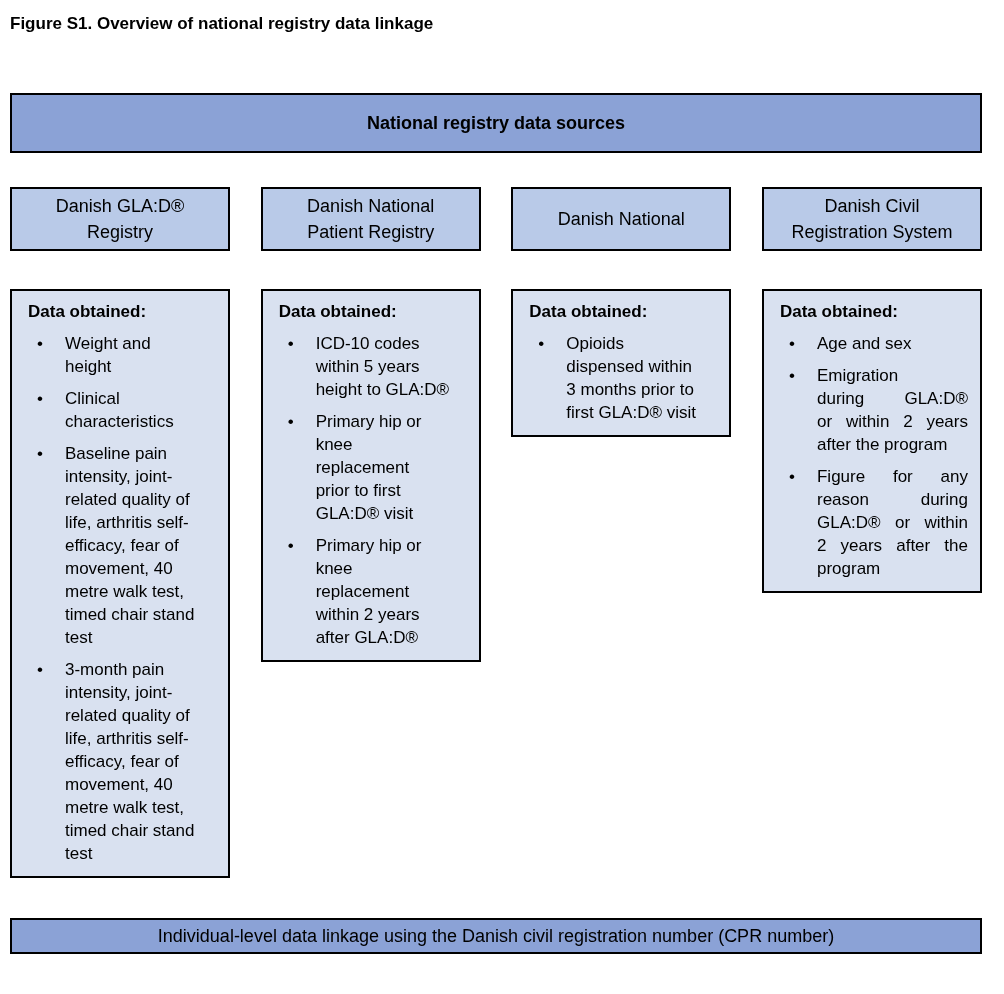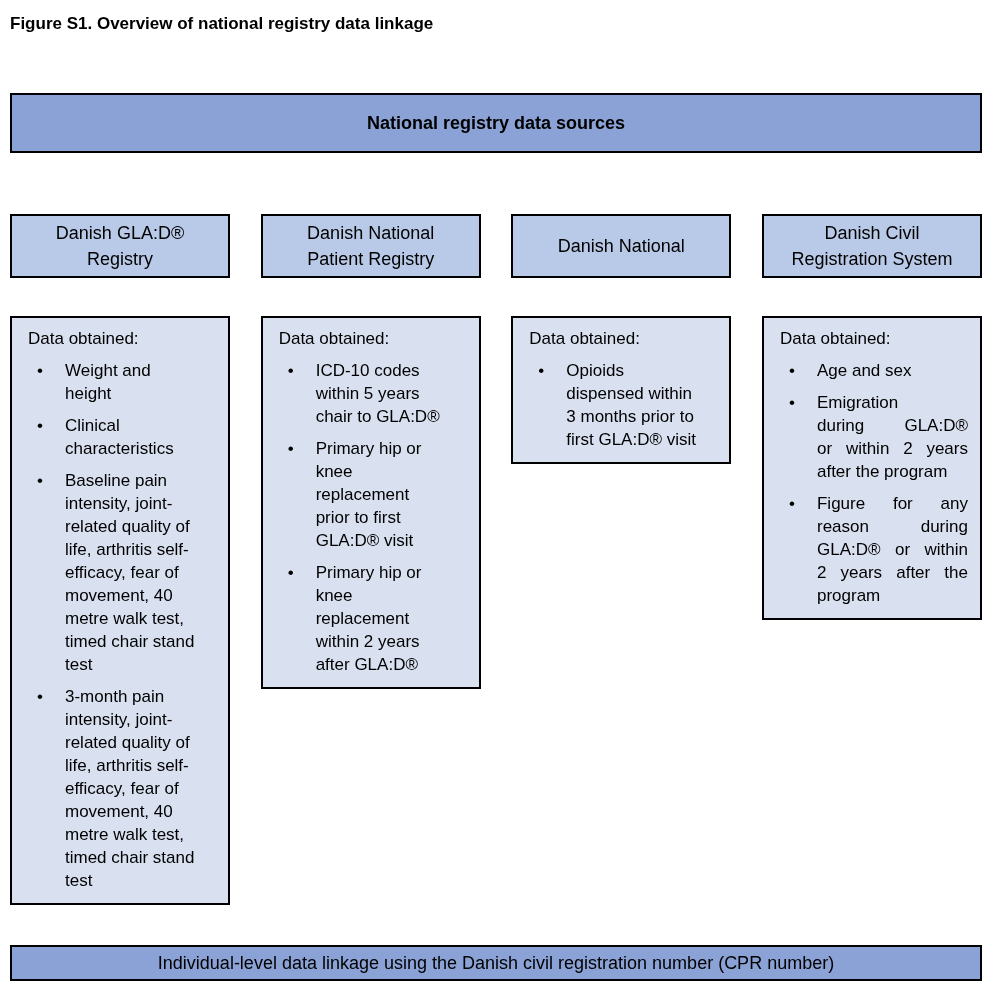--- a/index.html
+++ b/index.html
@@ -33,21 +33,21 @@
   }
   .banner.top { font-weight: bold; }
   .banner.bottom { margin-top: 40px; height: 36px; font-weight: normal; }
 
   .grid-row {
     display: grid;
     grid-template-columns: repeat(4, 220px);
     justify-content: space-between;
     align-items: start;
   }
-  .header-row { margin-top: 61px; }
+  .header-row { margin-top: 34px; }
   .data-row { margin-top: 38px; }
 
   .registry-box {
     height: 64px;
     background: var(--registry-fill);
     border: 2px solid var(--border);
     display: flex;
     flex-direction: column;
     align-items: center;
     justify-content: center;
@@ -56,21 +56,21 @@
     text-align: center;
   }
 
   .data-box {
     background: var(--data-fill);
     border: 2px solid var(--border);
     padding: 9px 12px 11px 16px;
     font-size: 17px;
     line-height: 23px;
   }
-  .data-heading { font-weight: normal; }
+  .data-heading { font-weight: bold; }
   .data-list { list-style: none; }
   .data-list li {
     position: relative;
     padding-left: 37px;
     margin-top: 9px;
   }
   .data-list li::before {
     content: "\2022";
     position: absolute;
     left: 9px;
@@ -148,21 +148,21 @@
           </li>
       </ul>
     </div>
 
     <div class="data-box">
       <div class="data-heading">Data obtained:</div>
       <ul class="data-list">
         <li>
             <div class="line">ICD-10 codes</div>
             <div class="line">within 5 years</div>
-            <div class="line">chair to GLA:D®</div>
+            <div class="line">height to GLA:D®</div>
           </li>
         <li>
             <div class="line">Primary hip or</div>
             <div class="line">knee</div>
             <div class="line">replacement</div>
             <div class="line">prior to first</div>
             <div class="line">GLA:D® visit</div>
           </li>
         <li>
             <div class="line">Primary hip or</div>

